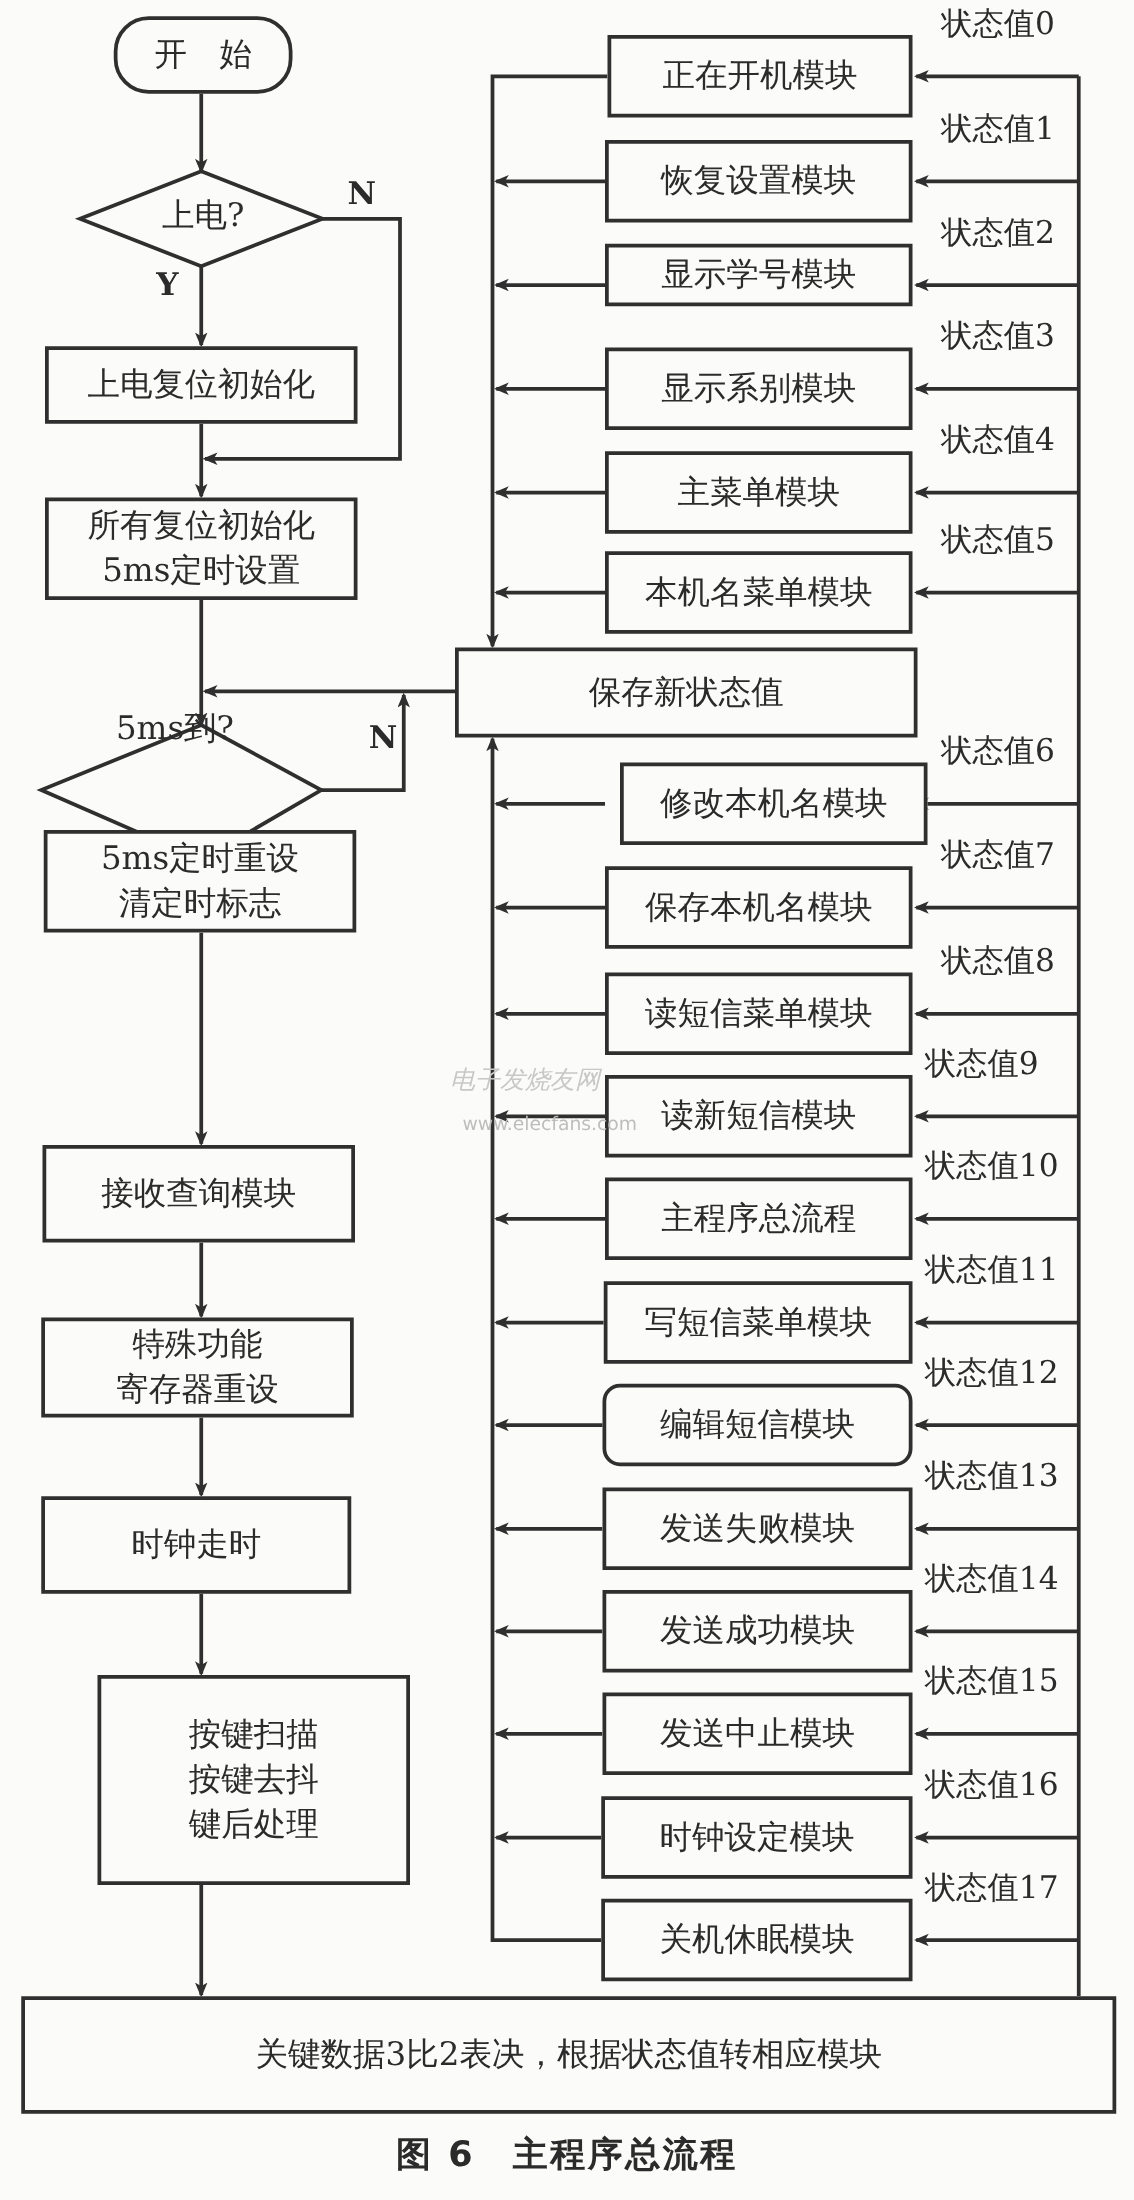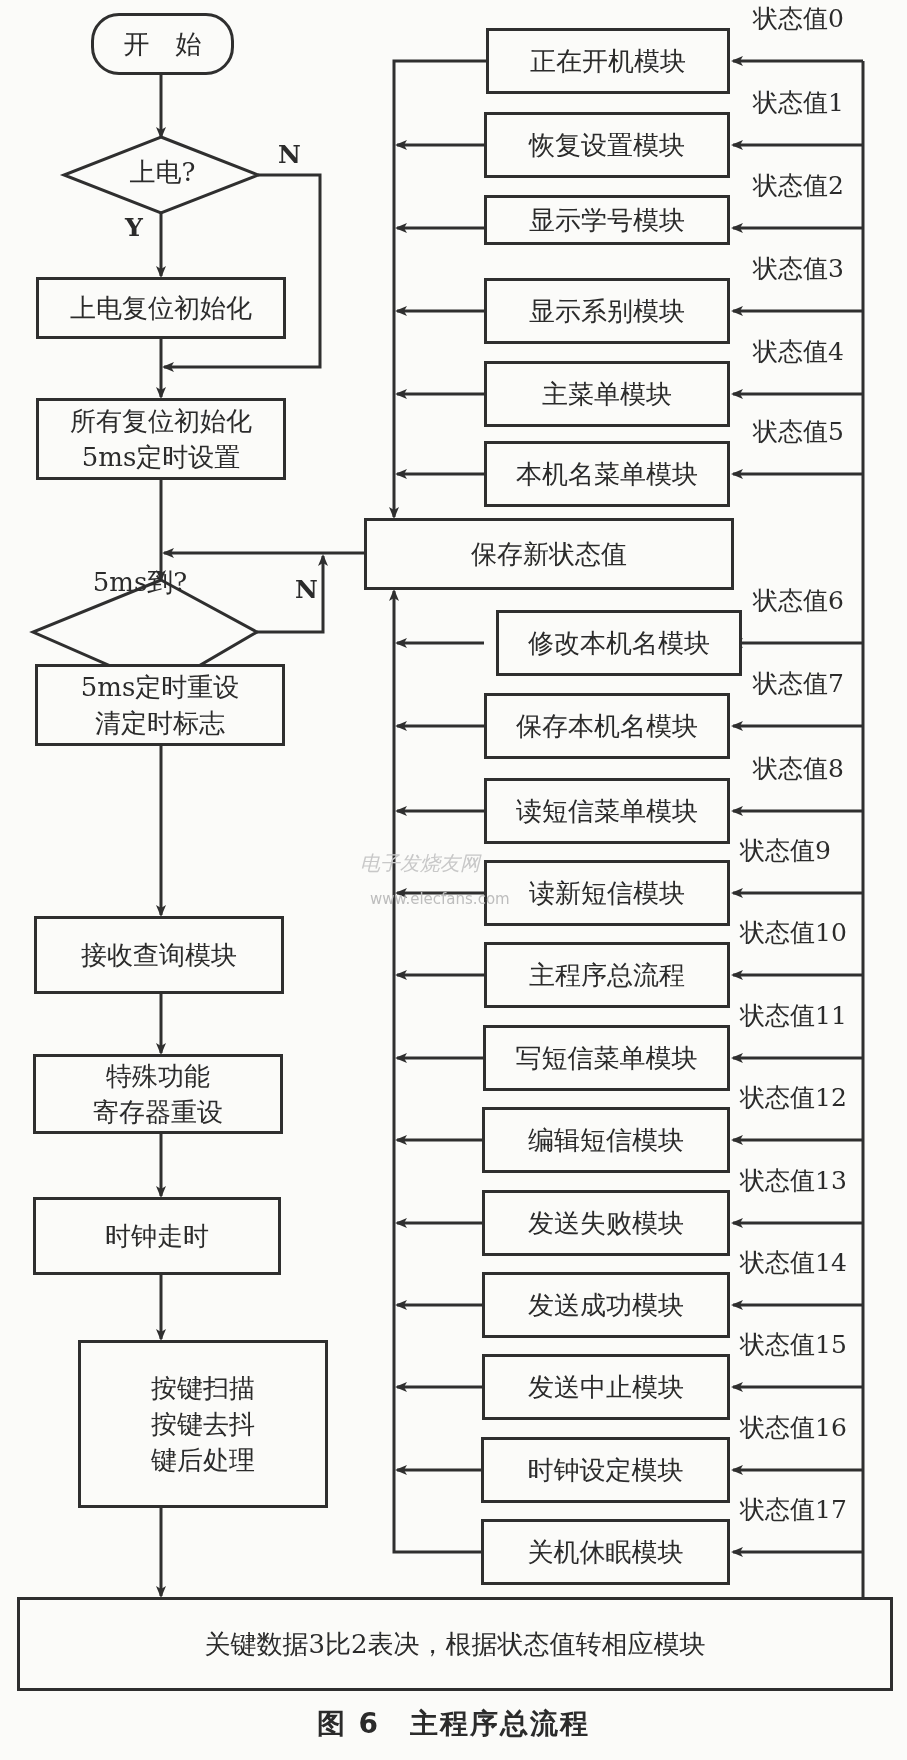--- a/index.html
+++ b/index.html
@@ -162,21 +162,21 @@
       <div class="box" style="left: 484px; top: 693px; width: 246px; height: 66px;"><span>保存本机名模块</span></div>
       <div class="lbl" style="left: 753px; top: 667px;">状态值7</div>
       <div class="box" style="left: 484px; top: 778px; width: 246px; height: 66px;"><span>读短信菜单模块</span></div>
       <div class="lbl" style="left: 753px; top: 752px;">状态值8</div>
       <div class="box" style="left: 484px; top: 860px; width: 246px; height: 66px;"><span>读新短信模块</span></div>
       <div class="lbl" style="left: 740px; top: 834px;">状态值9</div>
       <div class="box" style="left: 484px; top: 942px; width: 246px; height: 66px;"><span>主程序总流程</span></div>
       <div class="lbl" style="left: 740px; top: 916px;">状态值10</div>
       <div class="box" style="left: 483px; top: 1025px; width: 247px; height: 66px;"><span>写短信菜单模块</span></div>
       <div class="lbl" style="left: 740px; top: 999px;">状态值11</div>
-      <div class="box" style="left: 482px; top: 1107px; width: 248px; height: 66px;"><span>编辑短信模块</span></div>
+      <div class="box" style="left: 482px; top: 1107px; width: 248px; height: 66px; border-radius: 14px;"><span>编辑短信模块</span></div>
       <div class="lbl" style="left: 740px; top: 1081px;">状态值12</div>
       <div class="box" style="left: 482px; top: 1190px; width: 248px; height: 66px;"><span>发送失败模块</span></div>
       <div class="lbl" style="left: 740px; top: 1164px;">状态值13</div>
       <div class="box" style="left: 482px; top: 1272px; width: 248px; height: 66px;"><span>发送成功模块</span></div>
       <div class="lbl" style="left: 740px; top: 1246px;">状态值14</div>
       <div class="box" style="left: 482px; top: 1354px; width: 248px; height: 66px;"><span>发送中止模块</span></div>
       <div class="lbl" style="left: 740px; top: 1328px;">状态值15</div>
       <div class="box" style="left: 481px; top: 1437px; width: 249px; height: 66px;"><span>时钟设定模块</span></div>
       <div class="lbl" style="left: 740px; top: 1411px;">状态值16</div>
       <div class="box" style="left: 481px; top: 1519px; width: 249px; height: 66px;"><span>关机休眠模块</span></div>

